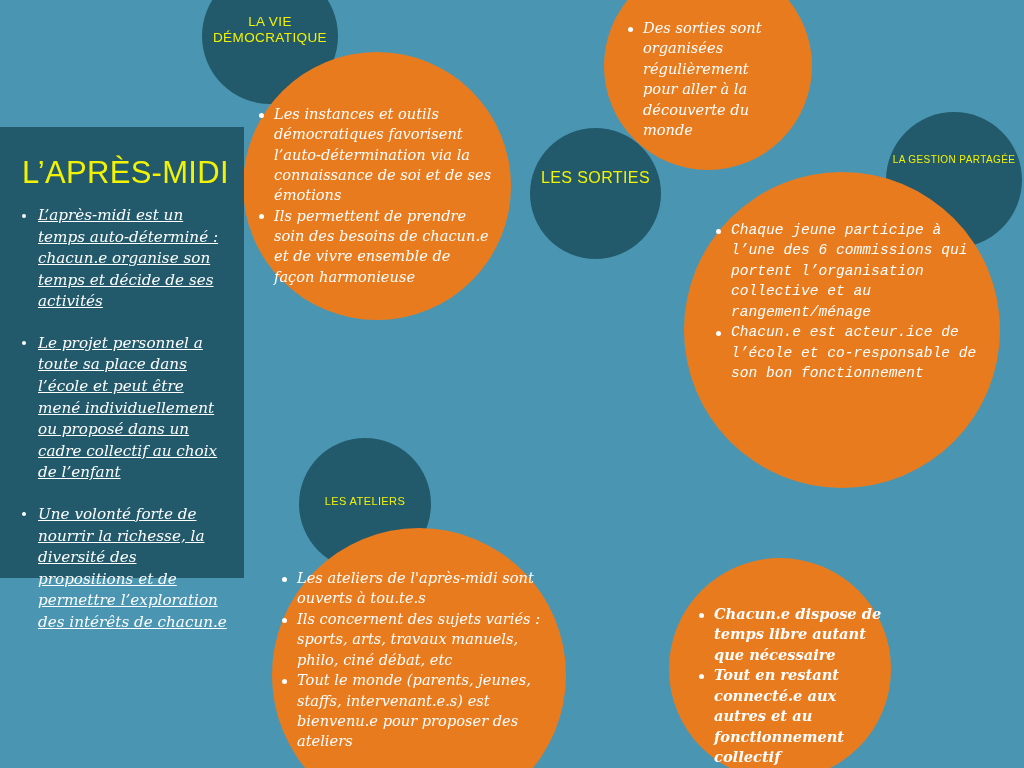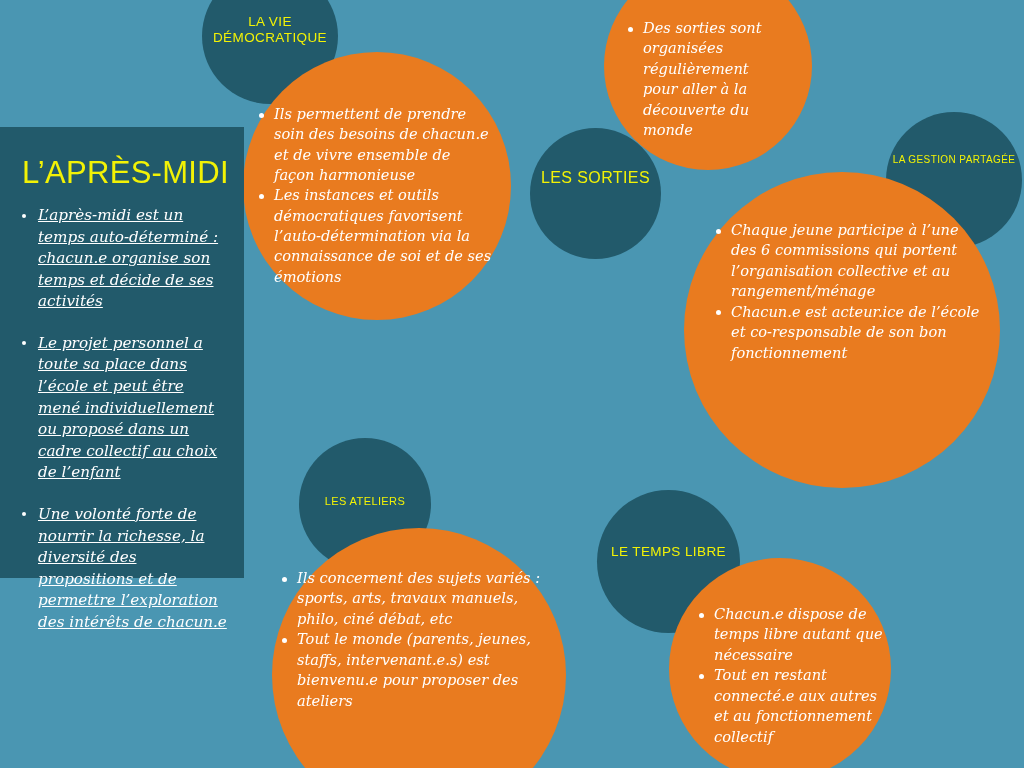--- a/index.html
+++ b/index.html
@@ -114,56 +114,56 @@
   #circle-sorties-badge { left: 530px; top: 128px; width: 131px; height: 131px; }
   #circle-sorties-badge .badge-label { top: 41px; font-size: 16px; }
 
   
   #circle-gestion-badge { left: 886px; top: 112px; width: 136px; height: 136px; }
   #circle-gestion-badge .badge-label { top: 42px; font-size: 10px; }
 
   #circle-gestion-body { left: 684px; top: 172px; width: 316px; height: 316px; }
   #list-gestion {
     left: 30px; top: 48px; width: 272px;
-    font-size: 14.6px; line-height: 1.40;
+    font-size: 14.6px; line-height: 1.40; font-family: Liberation Mono, monospace;
   }
 
   
   #circle-ateliers-badge { left: 299px; top: 438px; width: 132px; height: 132px; }
   #circle-ateliers-badge .badge-label { top: 57px; font-size: 11px; }
 
   #circle-ateliers-body { left: 272px; top: 528px; width: 294px; height: 294px; }
   #list-ateliers {
     left: 8px; top: 40px; width: 266px;
     font-size: 14.6px; line-height: 1.40;
   }
 
   
   #circle-temps-badge { left: 597px; top: 490px; width: 143px; height: 143px; }
   #circle-temps-badge .badge-label { top: 54px; font-size: 13.5px; }
 
   #circle-temps-body { left: 669px; top: 558px; width: 222px; height: 222px; }
   #list-temps {
     left: 28px; top: 46px; width: 186px;
-    font-size: 14.6px; line-height: 1.40;
+    font-size: 14.6px; line-height: 1.40; font-weight: bold;
   }
 </style>
 </head>
 <body>
 
 <div id="canvas">
 
   <div class="circle circle-dark" id="circle-democratie-badge">
     <div class="badge-label">LA VIE DÉMOCRATIQUE</div>
   </div>
 
   <div class="circle circle-orange" id="circle-democratie-body">
     <ul class="bullets" id="list-democratie">
+      <li>Les instances et outils démocratiques favorisent l’auto-détermination via la connaissance de soi et de ses émotions</li>
       <li>Ils permettent de prendre soin des besoins de chacun.e et de vivre ensemble de façon harmonieuse</li>
-      <li>Les instances et outils démocratiques favorisent l’auto-détermination via la connaissance de soi et de ses émotions</li>
     </ul>
   </div>
 
   <div class="circle circle-orange" id="circle-sorties-body">
     <ul class="bullets" id="list-sorties">
       <li>Des sorties sont organisées régulièrement pour aller à la découverte du monde</li>
     </ul>
   </div>
 
   <div class="circle circle-dark" id="circle-sorties-badge">
@@ -180,28 +180,26 @@
       <li>Chacun.e est acteur.ice de l’école et co-responsable de son bon fonctionnement</li>
     </ul>
   </div>
 
   <div class="circle circle-dark" id="circle-ateliers-badge">
     <div class="badge-label">LES ATELIERS</div>
   </div>
 
   <div class="circle circle-orange" id="circle-ateliers-body">
     <ul class="bullets" id="list-ateliers">
+      <li>Les ateliers de l'après-midi sont ouverts à tou.te.s</li>
       <li>Ils concernent des sujets variés : sports, arts, travaux manuels, philo, ciné débat, etc</li>
       <li>Tout le monde (parents, jeunes, staffs, intervenant.e.s) est bienvenu.e pour proposer des ateliers</li>
     </ul>
   </div>
 
-  <div class="circle circle-dark" id="circle-temps-badge">
-    <div class="badge-label">LE TEMPS LIBRE</div>
-  </div>
 
   <div class="circle circle-orange" id="circle-temps-body">
     <ul class="bullets" id="list-temps">
       <li>Chacun.e dispose de temps libre autant que nécessaire</li>
       <li>Tout en restant connecté.e aux autres et au fonctionnement collectif</li>
     </ul>
   </div>
 
   <div id="sidebar">
     <div id="sidebar-title">L’APRÈS-MIDI</div>

